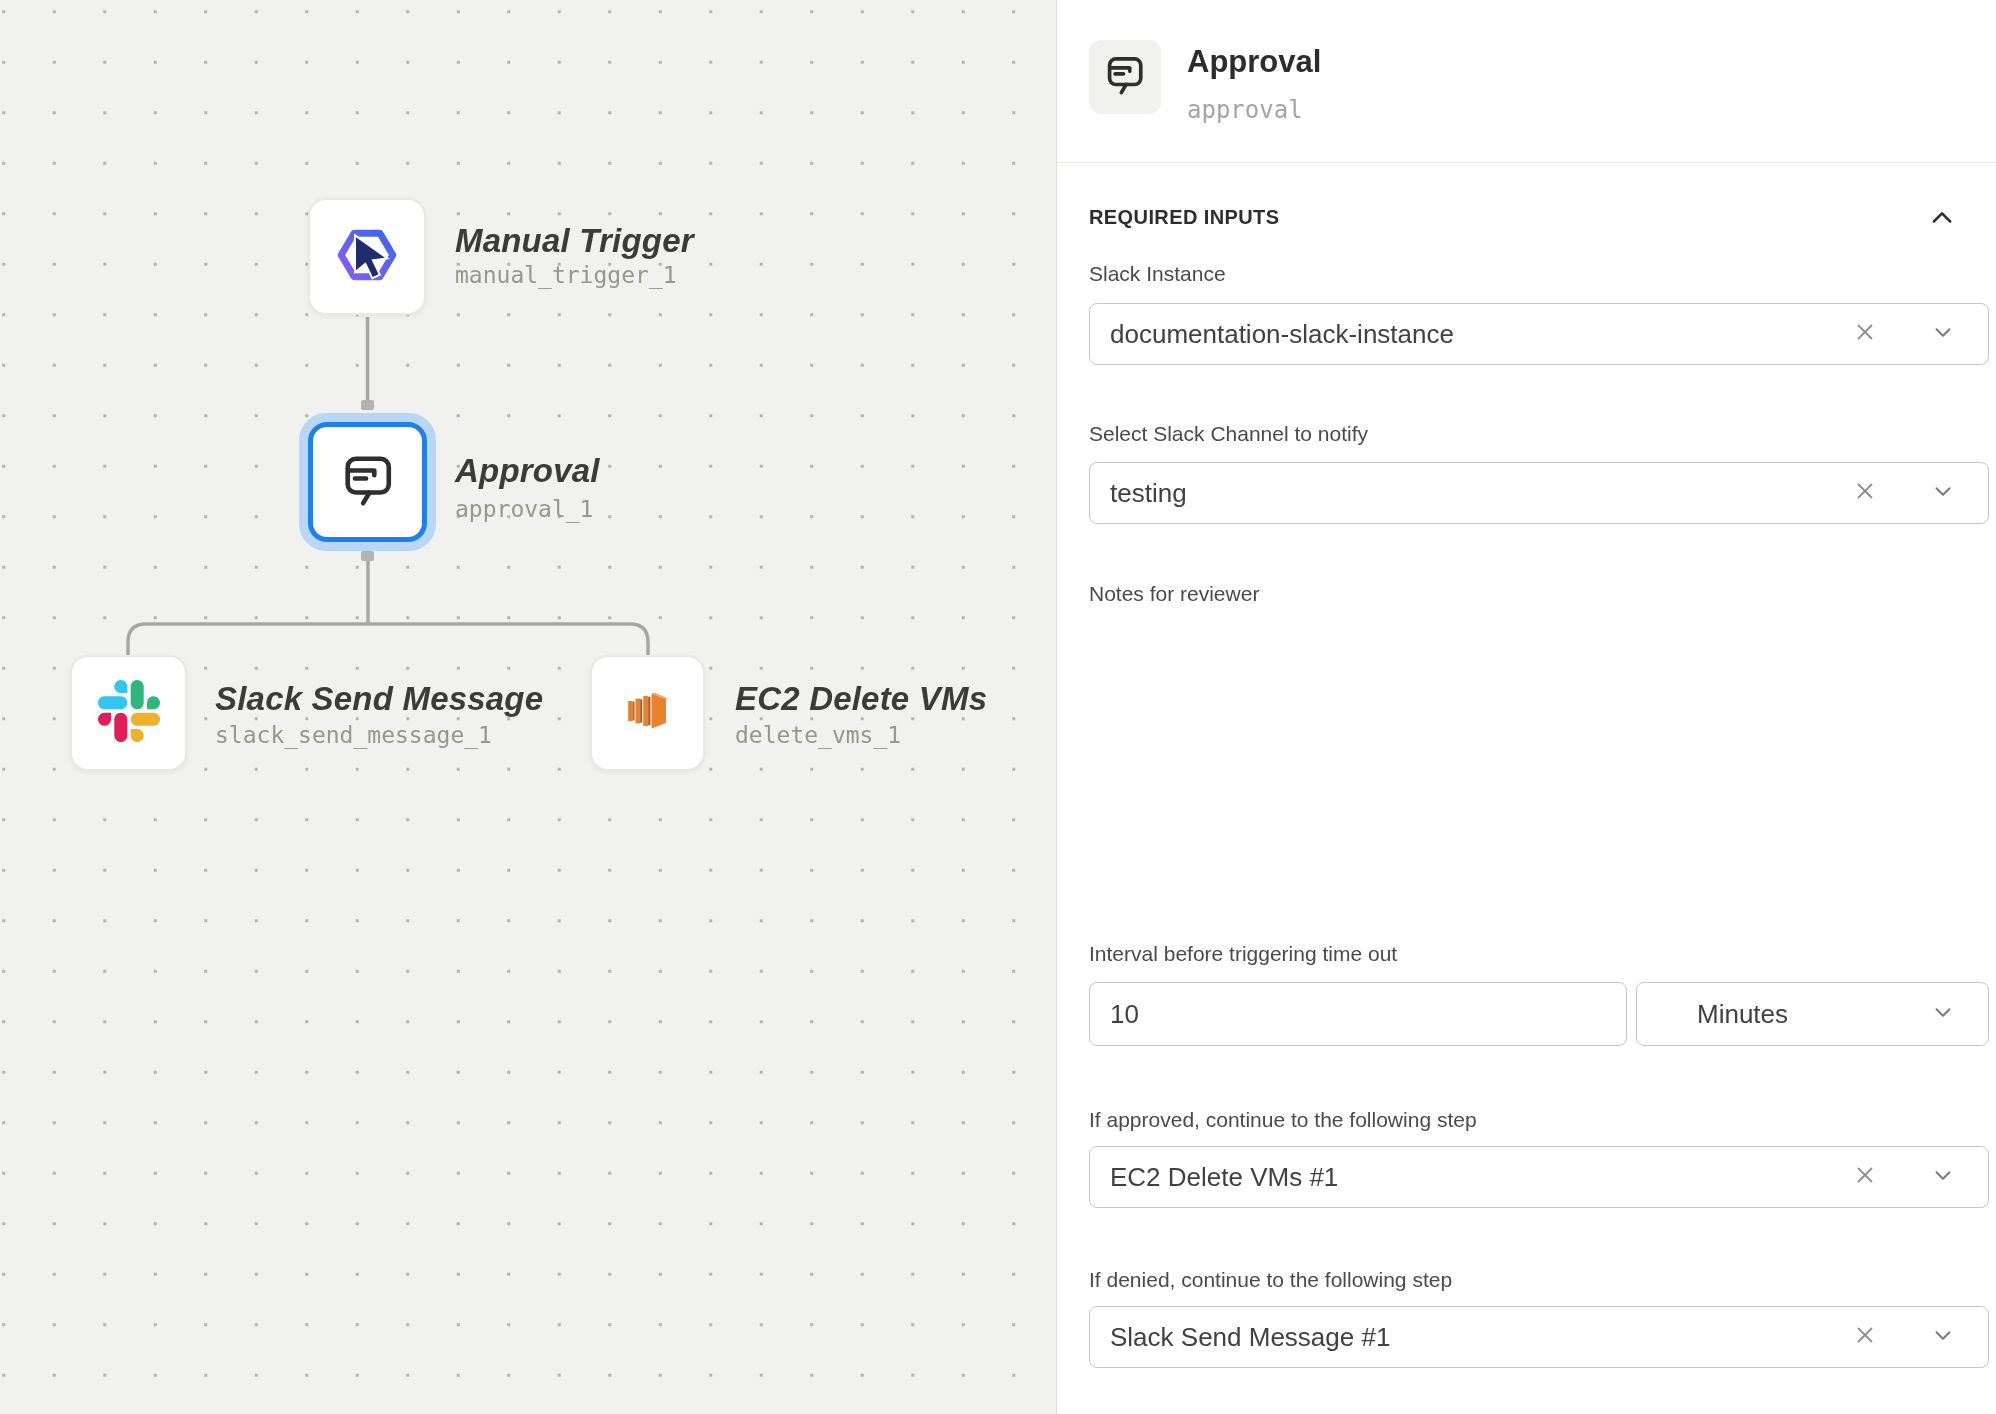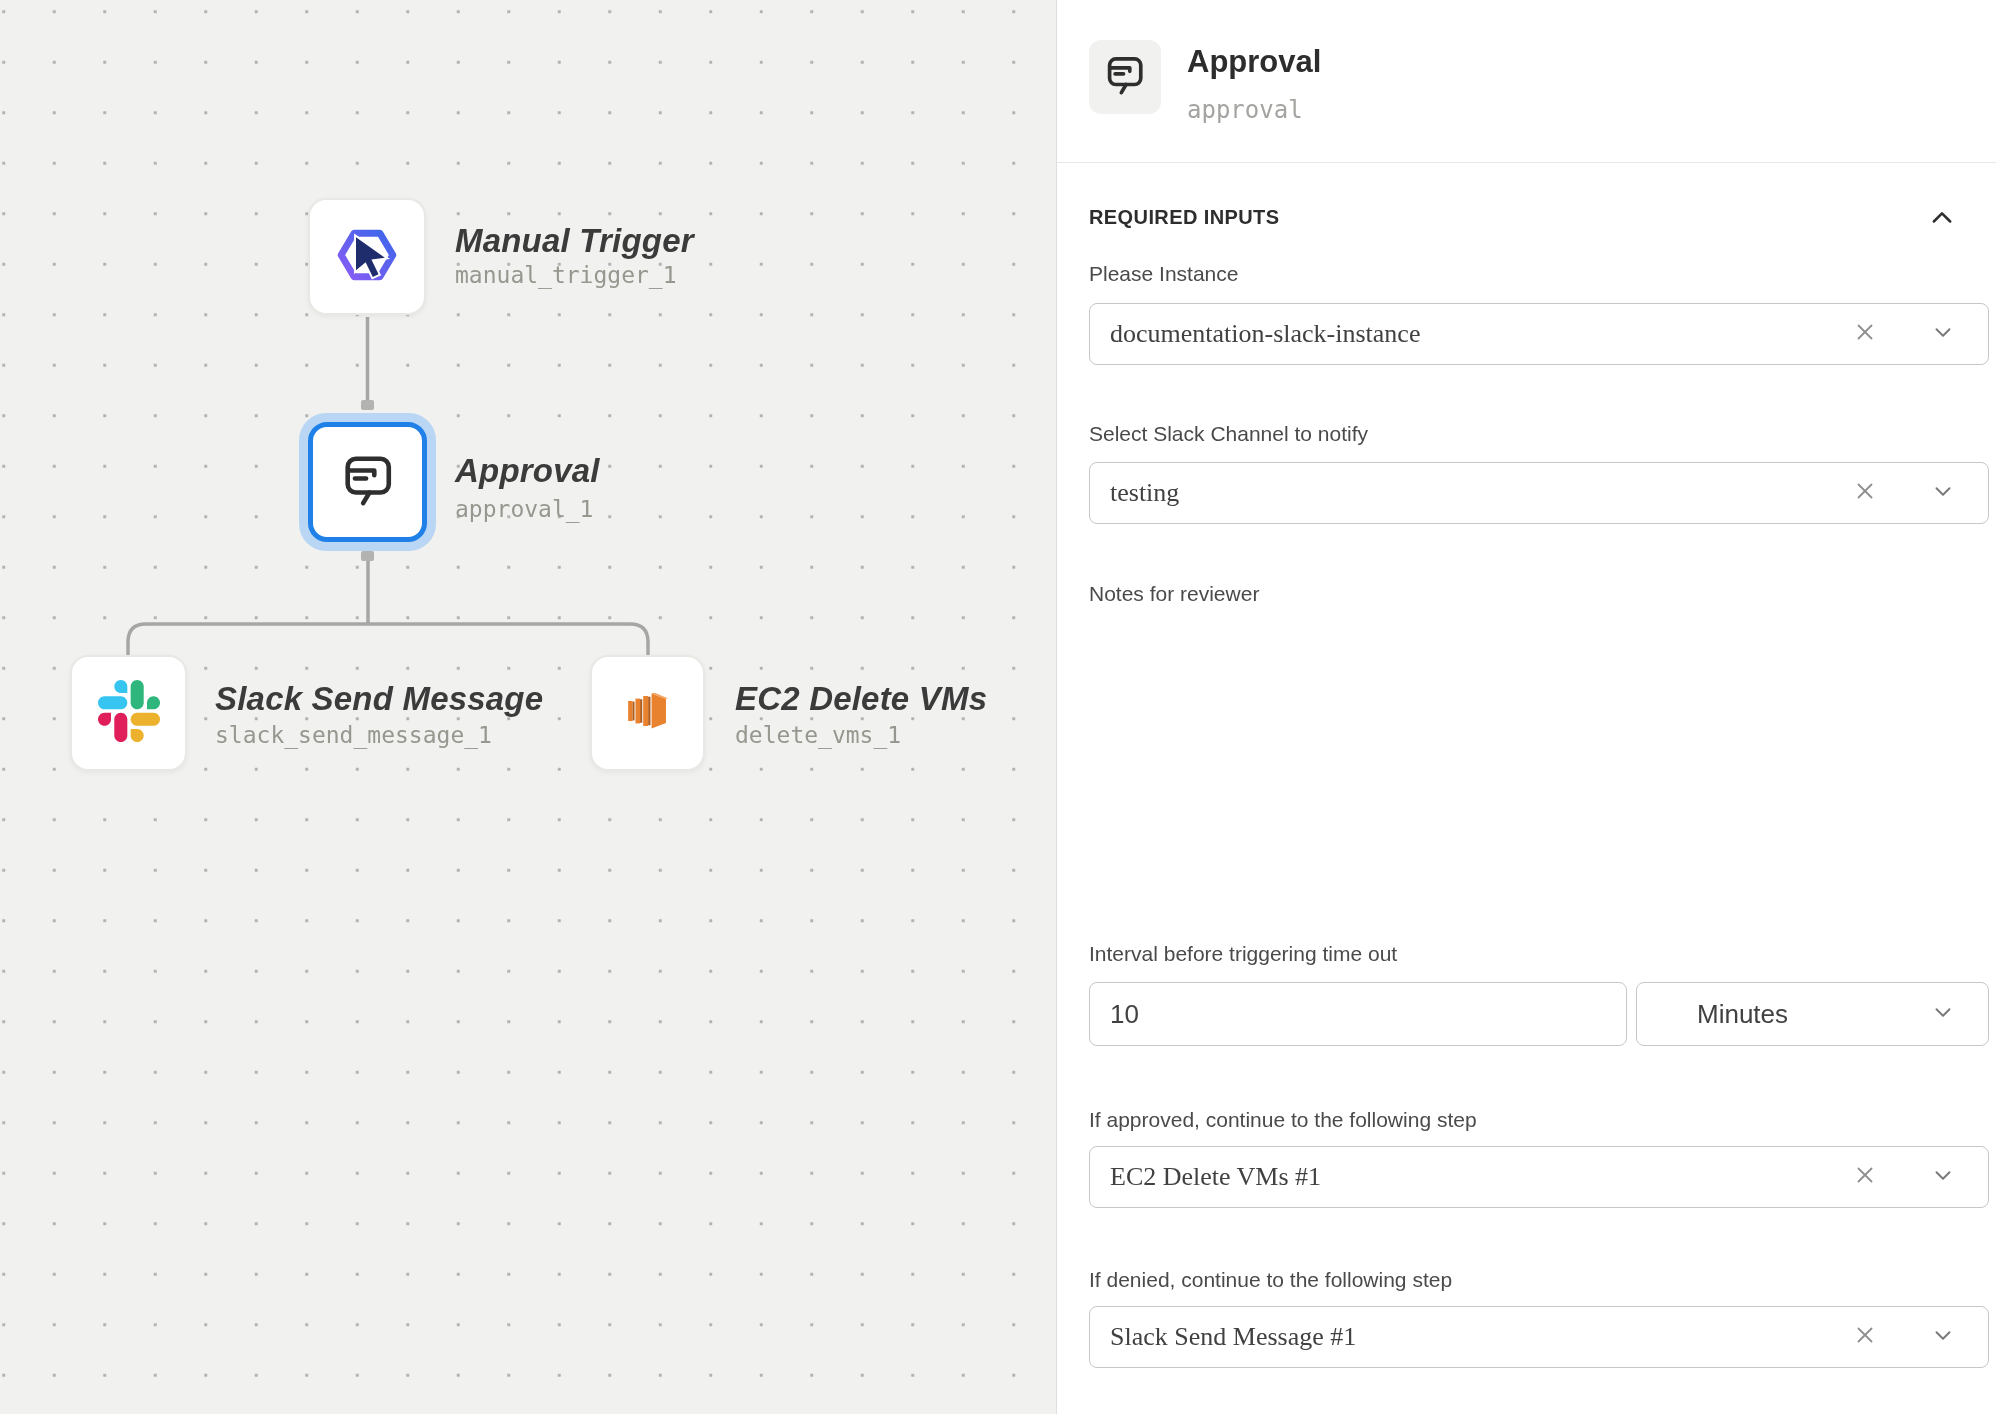--- a/index.html
+++ b/index.html
@@ -50,21 +50,21 @@
     position:absolute;left:32px;top:206px;font-size:20px;font-weight:700;color:#2d2d2d;letter-spacing:0.4px;
   }
   .section-collapse{position:absolute;right:40px;top:204px;width:28px;height:28px;cursor:pointer;}
   .fld-label{position:absolute;left:32px;font-size:21px;color:#4a4a4a;white-space:nowrap;}
   .combo{
     position:absolute;left:32px;width:900px;height:62px;box-sizing:border-box;
     border:1.5px solid #c7c7c4;border-radius:8px;background:#fff;
   }
   .combo input{
     position:absolute;left:0;top:0;width:100%;height:100%;border:none;outline:none;background:transparent;
-    font-family:Liberation Serif, serif;font-size:26px;color:#414141;padding:0 150px 0 20px;box-sizing:border-box;
+    font-family:Liberation Sans, sans-serif;font-size:26px;color:#414141;padding:0 150px 0 20px;box-sizing:border-box;
   }
   .ico-clear{position:absolute;right:110px;top:50%;transform:translateY(-50%);cursor:pointer;}
   .ico-caret{position:absolute;right:32px;top:50%;transform:translateY(-50%);cursor:pointer;}
   .notes{
     position:absolute;left:32px;width:900px;height:264px;box-sizing:border-box;
     border:1.5px solid #c7c7c4;border-radius:8px;background:#fff;resize:none;outline:none;
     font-family:"Liberation Sans",sans-serif;font-size:26px;color:#525252;padding:26px 22px;line-height:1.3;
   }
   .num-input{
     position:absolute;left:32px;width:538px;height:64px;box-sizing:border-box;
@@ -173,21 +173,21 @@
   <div class="hdr-sub">approval</div>
   <div class="hdr-divider"></div>
 
   <div class="section-title">REQUIRED INPUTS</div>
   <div class="section-collapse">
     <svg width="28" height="28" viewBox="0 0 24 24" fill="none" stroke="#2f2f2f" stroke-width="2.2" stroke-linecap="round" stroke-linejoin="round">
       <polyline points="5,15 12,8 19,15"></polyline>
     </svg>
   </div>
 
-  <div class="fld-label" style="top:262px;">Please Instance</div>
+  <div class="fld-label" style="top:262px;">Slack Instance</div>
   <div class="combo" style="top:303px;">
     <input type="text" value="documentation-slack-instance" style="">
     <span class="ico-clear">
       <svg width="26" height="26" viewBox="0 0 24 24" stroke="#8f8f8f" stroke-width="1.7" stroke-linecap="round">
           <line x1="6" y1="6" x2="18" y2="18"></line>
           <line x1="18" y1="6" x2="6" y2="18"></line>
         </svg>
     </span>
     <span class="ico-caret">
       <svg width="26" height="26" viewBox="0 0 24 24" fill="none" stroke="#7a7a7a" stroke-width="1.8" stroke-linecap="round" stroke-linejoin="round">

